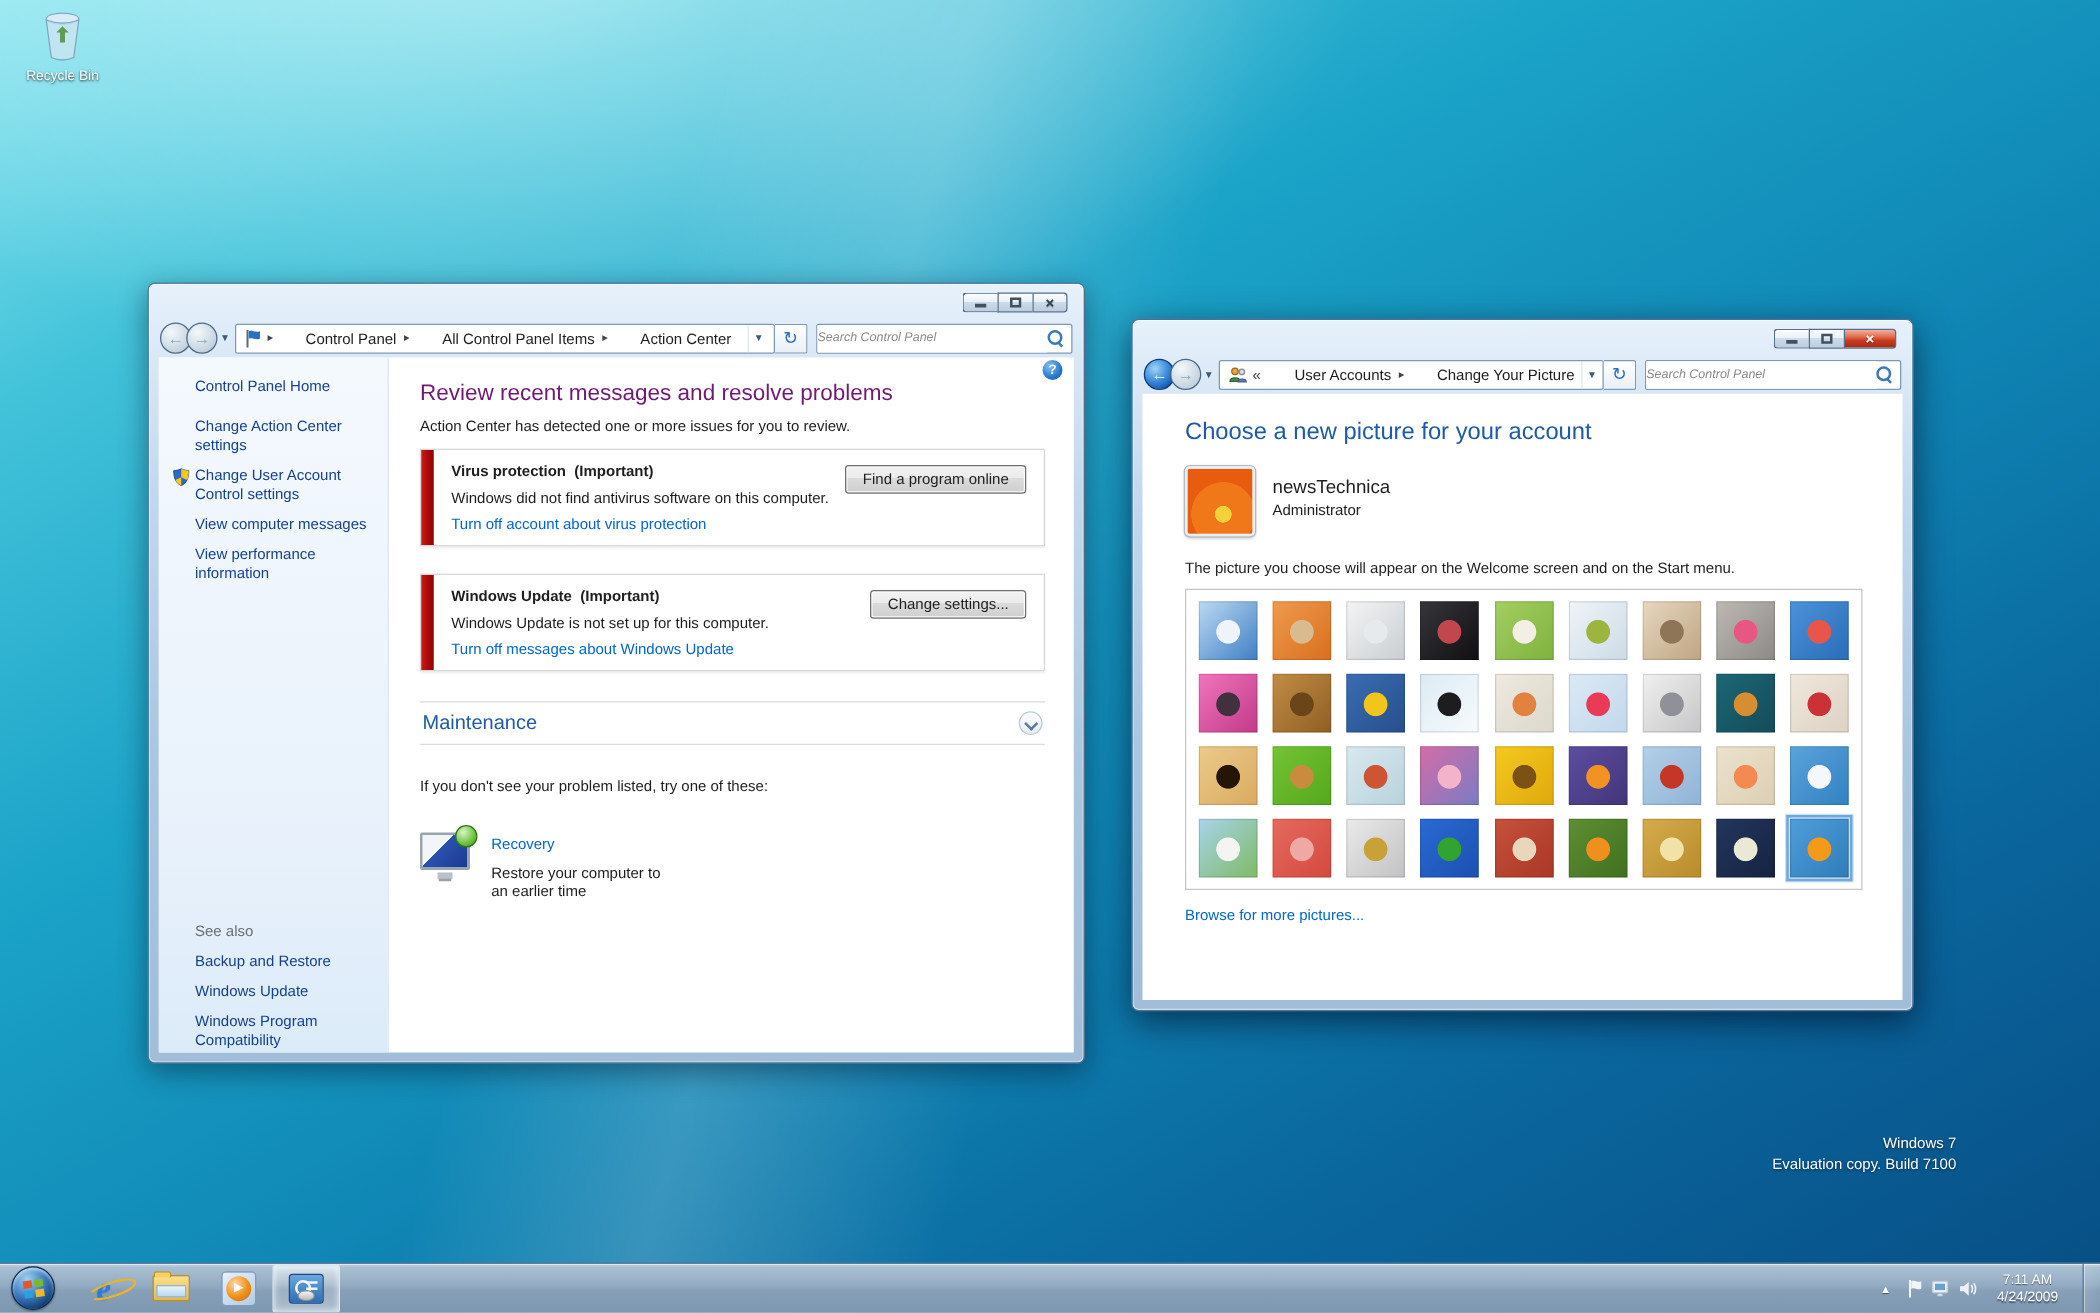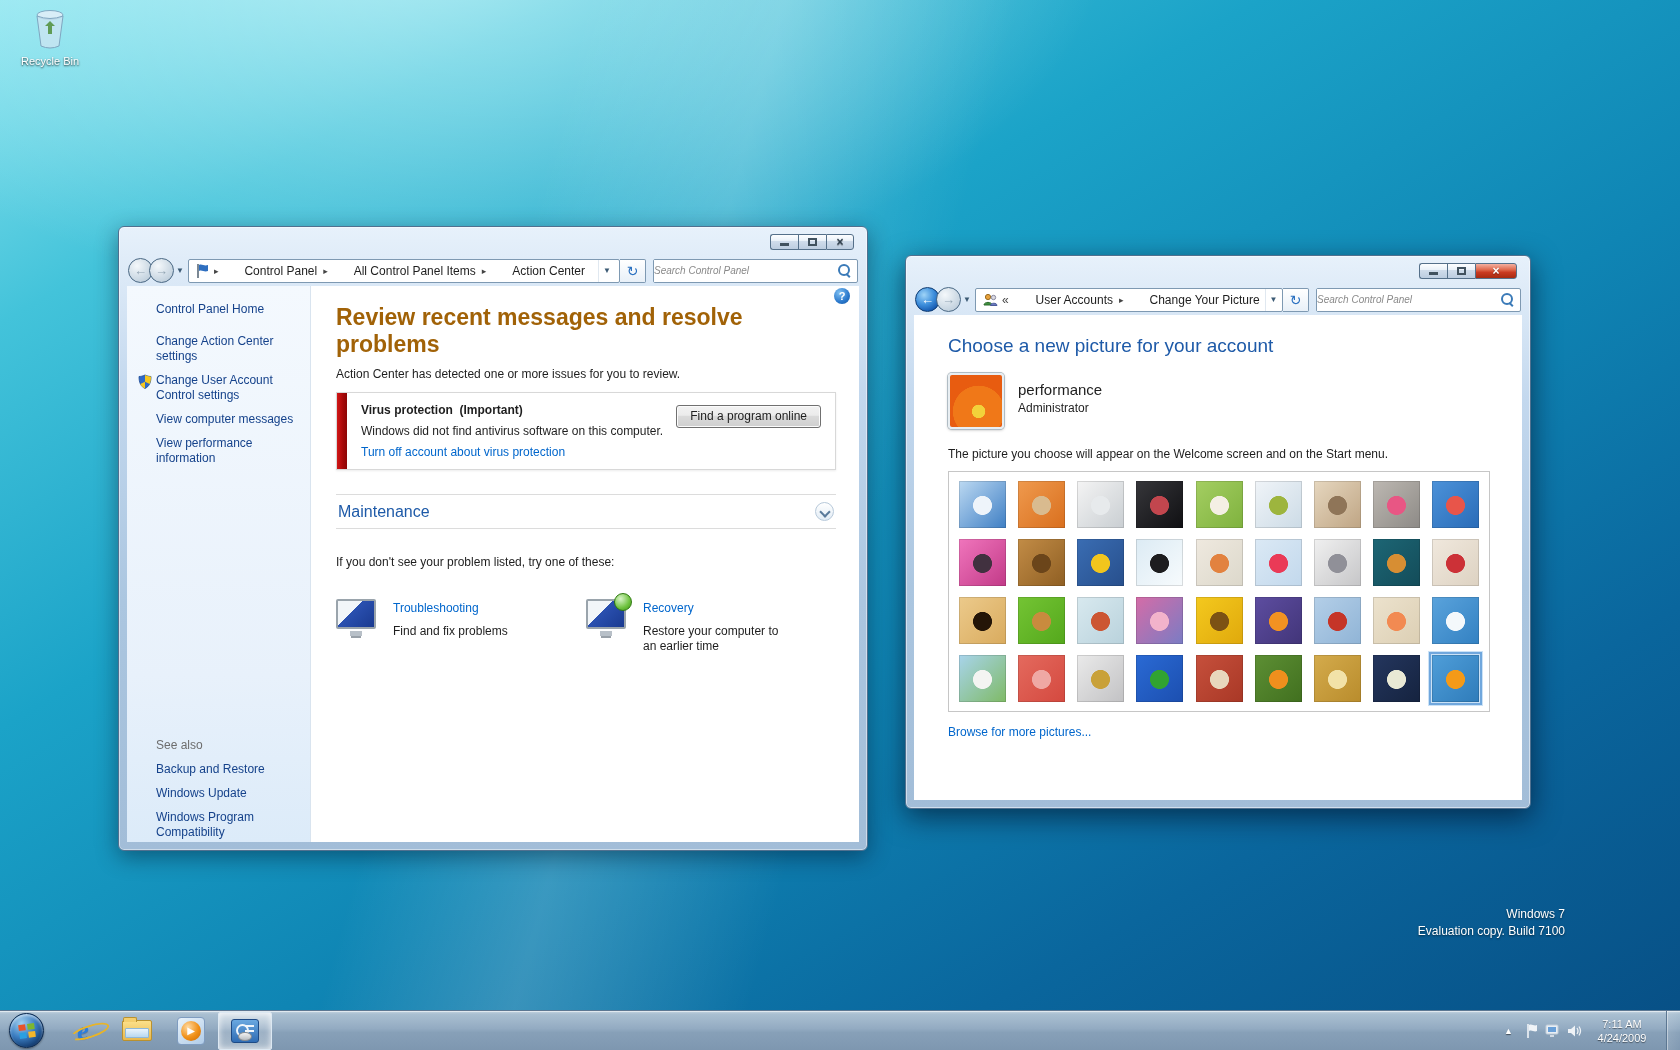--- a/index.html
+++ b/index.html
@@ -66,21 +66,21 @@
   .side-links { position:absolute; left:29px; top:48px; right:8px; }
   .side-link { color:#15428b; margin-bottom:9px; line-height:15px; position:relative; }
   .side-link .shield { position:absolute; left:-18px; top:1px; }
   .see-also { position:absolute; left:29px; top:452px; right:8px; }
   .see-also .title { color:#6d6d6d; margin-bottom:10px; }
   .see-also .side-link { margin-bottom:9px; }
 
   #win-ac .main { position:absolute; left:184px; right:0; top:0; bottom:0; padding:18px 23px 0 25px; }
   .help-btn { position:absolute; top:2px; right:9px; width:16px; height:16px; border-radius:50%; color:#fff; font-weight:bold; font-size:11px;
     background:radial-gradient(circle at 35% 30%, #7fc0f2, #2a78cc 60%, #1255a0); display:flex; align-items:center; justify-content:center; }
-  .page-title { font-size:23px; color:#a16207; font-weight:bold; }
+  .page-title { font-size:18px; color:#701a75; font-weight:normal; }
   .page-sub { margin-top:9px; color:#1e1e1e; }
   .section-hd { margin-top:22px; border-top:1px solid #dcdcdc; border-bottom:1px solid #dcdcdc; padding:7px 2px; display:flex; align-items:center; }
   .section-hd .name { font-size:16px; color:#1e5aa8; }
   .expando { margin-left:auto; width:19px; height:19px; border-radius:50%; border:1px solid #b7c9da;
     background:linear-gradient(#ffffff,#e2ecf5); position:relative; }
   .expando::after { content:""; position:absolute; left:5px; top:5px; width:6px; height:6px;
     border-right:2px solid #5a7a9a; border-bottom:2px solid #5a7a9a; transform:rotate(45deg); }
   .alert { position:relative; border:1px solid #d8d8d8; box-shadow:0 1px 2px rgba(0,0,0,.08); margin-top:11px; min-height:61px; padding:10px 14px 10px 24px; background:#fff; }
   .alert .redbar { position:absolute; left:0; top:0; bottom:0; width:10px; background:linear-gradient(90deg,#d21616,#a50909 60%,#8c0505); }
   .alert .a-title { font-weight:bold; }
@@ -248,38 +248,36 @@
 
 
       <div class="alert">
         <div class="redbar"></div>
         <div class="a-title"><span>Virus protection</span>&nbsp; <span>(Important)</span></div>
         <div class="a-msg">Windows did not find antivirus software on this computer.</div>
         <div class="a-link">Turn off account about virus protection</div>
         <span class="btn a-btn">Find a program online</span>
       </div>
 
+      <div class="alert" style="margin-top:22px;">
+        <div class="redbar"></div>
+        <div class="a-title"><span>Windows Update</span>&nbsp; <span>(Important)</span></div>
+        <div class="a-msg">Windows Update is not set up for this computer.</div>
+        <div class="a-link">Turn off messages about Windows Update</div>
+        <span class="btn a-btn">Change settings...</span>
+      </div>
 
       <div class="section-hd" style="margin-top:24px;">
         <span class="name">Maintenance</span>
         <span class="expando"></span>
       </div>
 
       <div class="try-text">If you don't see your problem listed, try one of these:</div>
 
       <div class="fix-row">
-        <div class="fix-item">
-          <span class="ficon">
-              <span class="monitor"></span>
-            </span>
-          <span>
-            <div class="flabel">Troubleshooting</div>
-            <div class="fdesc">Find and fix problems</div>
-          </span>
-        </div>
         <div class="fix-item">
           <span class="ficon">
               <span class="monitor"></span>
               <span class="badge-clock"></span>
             </span>
           <span style="width:150px;">
             <div class="flabel">Recovery</div>
             <div class="fdesc">Restore your computer to an earlier time</div>
           </span>
         </div>
@@ -326,21 +324,21 @@
       <span class="mag"></span>
     </div>
   </div>
 
   <div class="win-body">
     <div class="cp-heading">Choose a new picture for your account</div>
 
     <div class="user-row">
       <div class="user-tile"></div>
       <div class="user-meta">
-        <div class="user-name">performance</div>
+        <div class="user-name">newsTechnica</div>
         <div class="user-role">Administrator</div>
       </div>
     </div>
 
     <div class="cp-note">The picture you choose will appear on the Welcome screen and on the Start menu.</div>
 
     <div class="pic-grid-box">
         <div class="pic-cell">
           <div class="pic" style="background-image: radial-gradient(circle at 50% 52%, rgb(238, 244, 250) 0px, rgb(238, 244, 250) 27%, rgba(0, 0, 0, 0) 29%), linear-gradient(135deg, rgb(188, 217, 242), rgb(63, 127, 196));"></div>
         </div>

